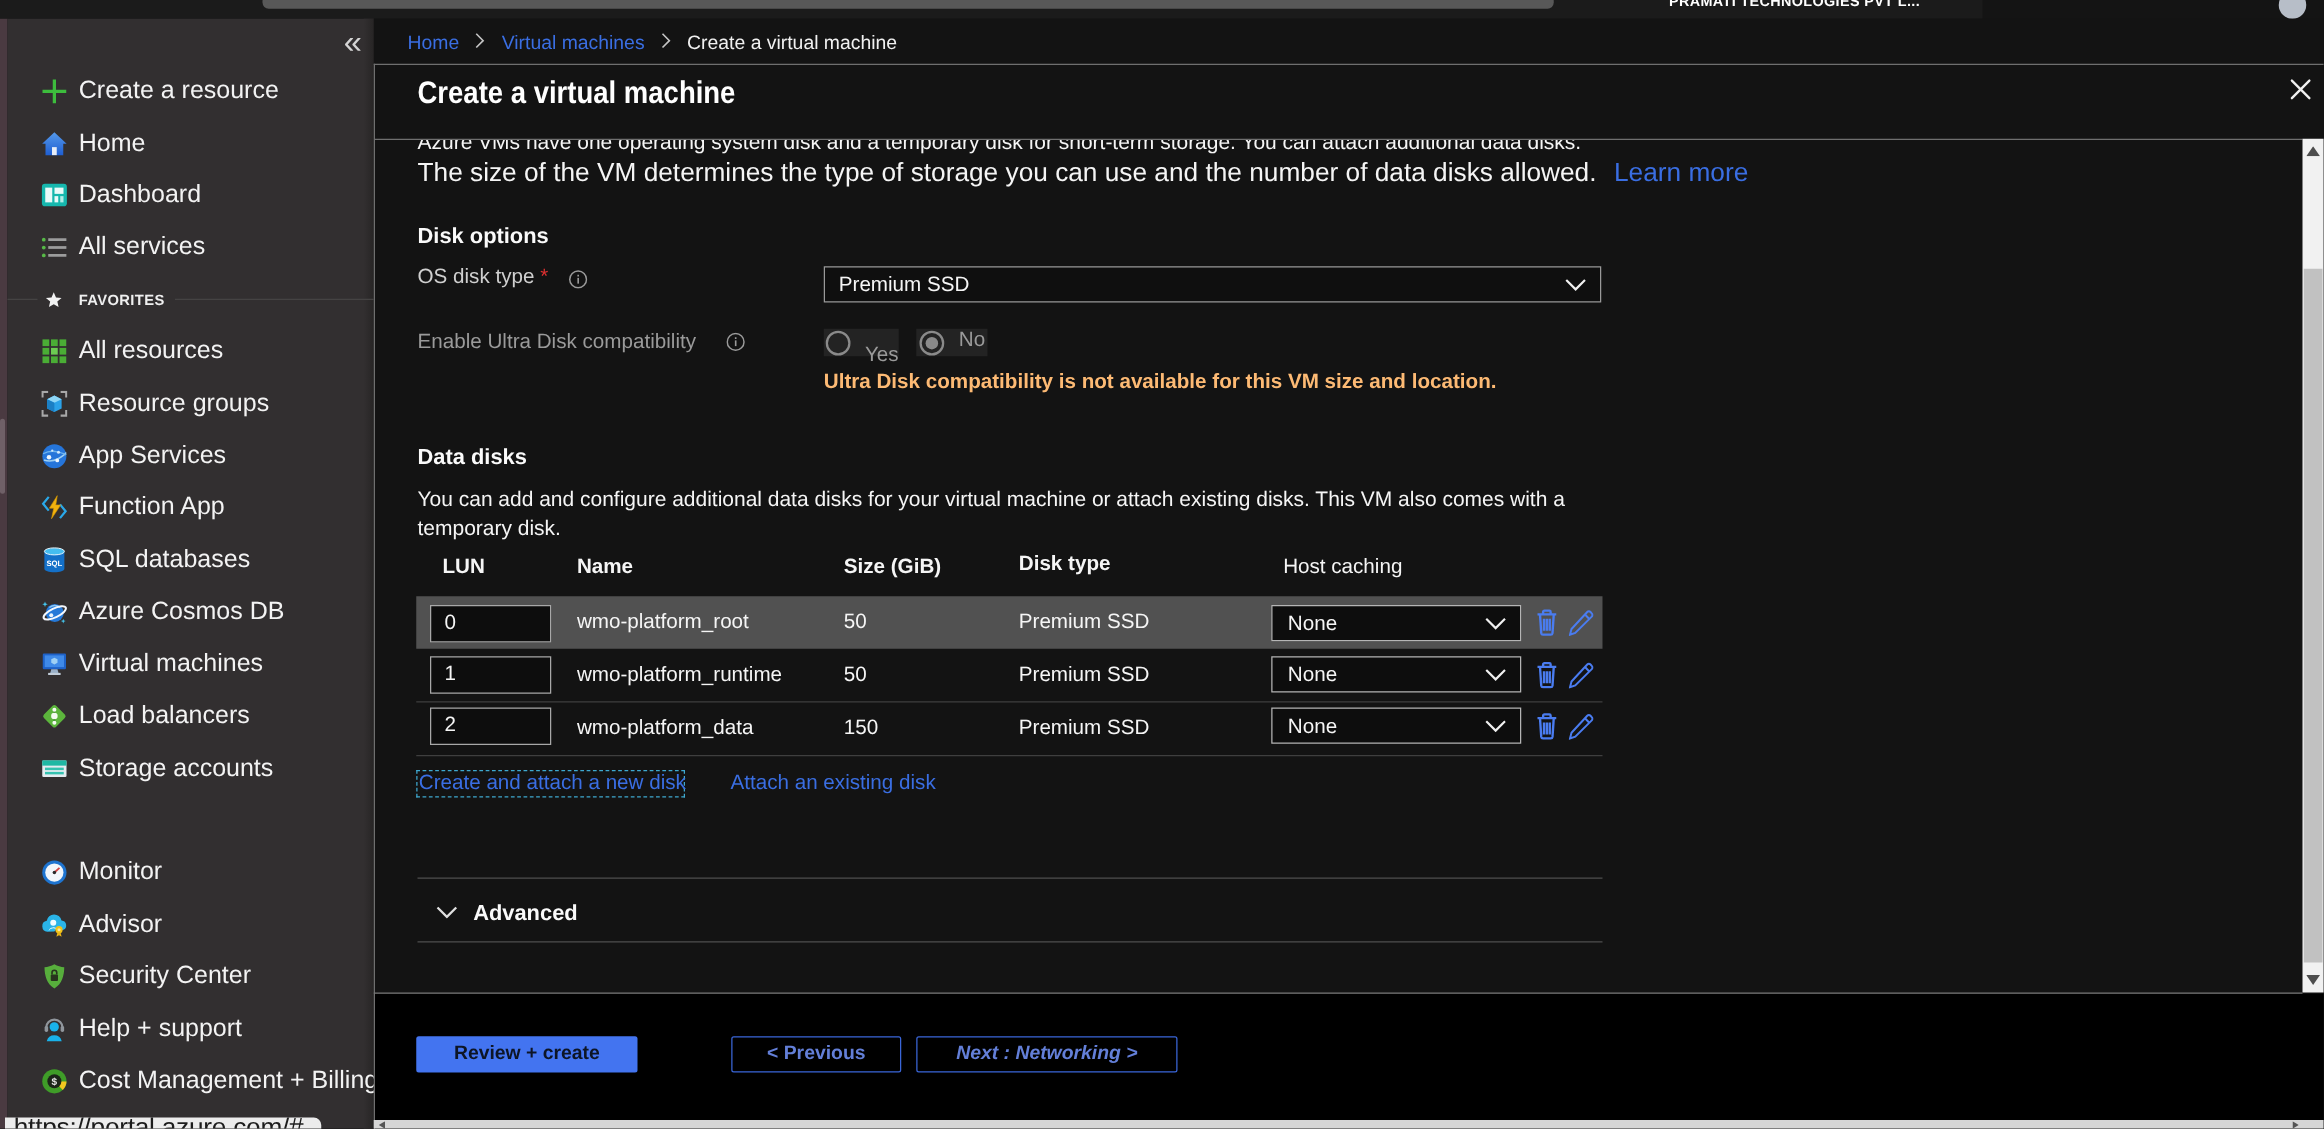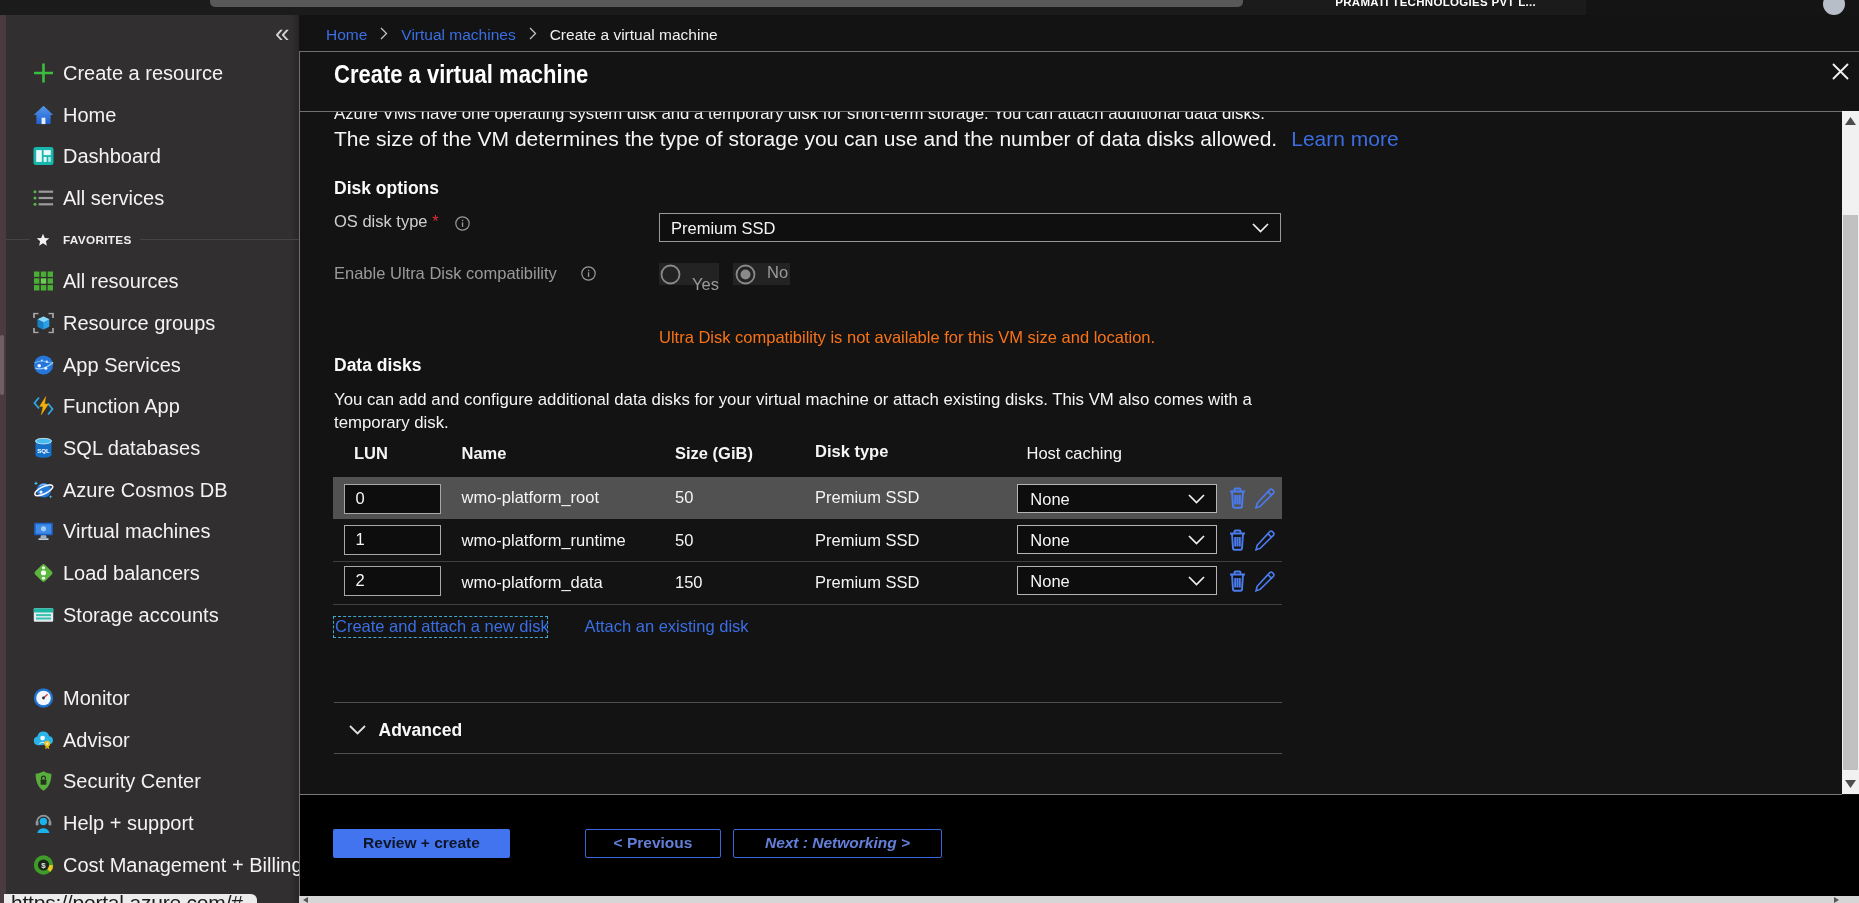--- a/index.html
+++ b/index.html
@@ -312,21 +312,21 @@
       <svg class="abs" style="left:360px; top:151.5px;" width="21" height="21" viewBox="0 0 21 21">
           <circle cx="10.5" cy="10.5" r="9" fill="none" stroke="#8a8a8a" stroke-width="1.8"></circle>
         </svg>
       <div class="t" style="left:392px; top:152.3px; line-height:1; color:#9a9a9a;margin-top:12px;">Yes</div>
       <div class="abs" style="left:433px; top:151px; width:57px; height:22px; background:#232323;"></div>
       <svg class="abs" style="left:434.5px; top:151.5px;" width="21" height="21" viewBox="0 0 21 21">
           <circle cx="10.5" cy="10.5" r="9" fill="none" stroke="#8a8a8a" stroke-width="1.8"></circle>
           <circle cx="10.5" cy="10.5" r="5" fill="#8a8a8a"></circle>
         </svg>
       <div class="t" style="left:467px; top:152.3px; line-height:1; color:#9a9a9a;">No</div>
-      <div class="t" style="left:359px; top:185.1px; line-height:1; color:#f97316; font-weight:400;margin-top:32px;">Ultra Disk compatibility is not available for this VM size and location.</div>
+      <div class="t" style="left:359px; top:185.1px; line-height:1; color:#fdba74; font-weight:700;">Ultra Disk compatibility is not available for this VM size and location.</div>
       <div class="t h2" style="left:34px; top:245px; line-height:1;">Data disks</div>
       <div class="t" style="left:34px; top:279.7px; line-height:1; font-size:16.8px;">You can add and configure additional data disks for your virtual machine or attach existing disks. This VM also comes with a</div>
       <div class="t" style="left:34px; top:302.6px; line-height:1; font-size:16.8px;">temporary disk.</div>
 
       <div class="t" style="left:54px; top:333.3px; line-height:1; font-weight:700;">LUN</div>
       <div class="t" style="left:161.5px; top:333.3px; line-height:1; font-weight:700;">Name</div>
       <div class="t" style="left:375px; top:333.3px; line-height:1; font-weight:700;text-align:center;">Size (GiB)</div>
       <div class="t" style="left:515px; top:331px; line-height:1; font-weight:700;">Disk type</div>
       <div class="t" style="left:726.5px; top:333.3px; line-height:1; font-weight:400;">Host caching</div>
 

